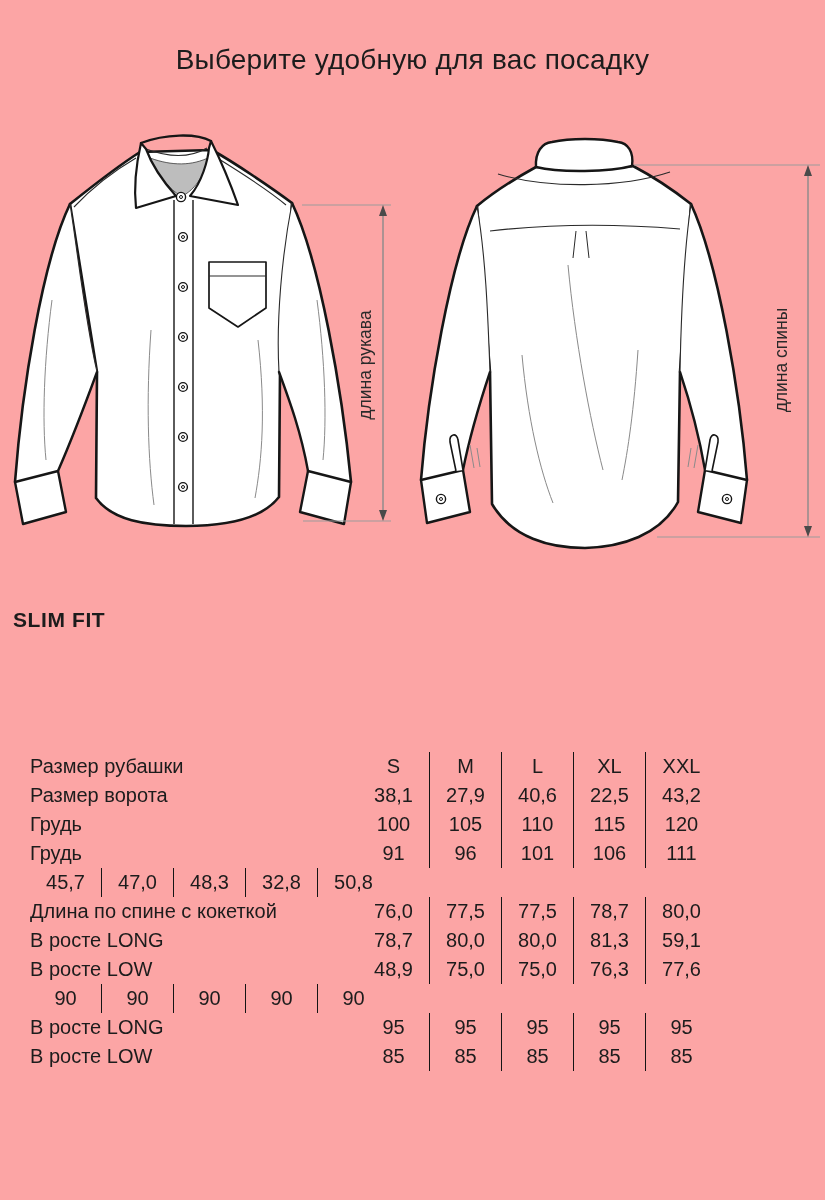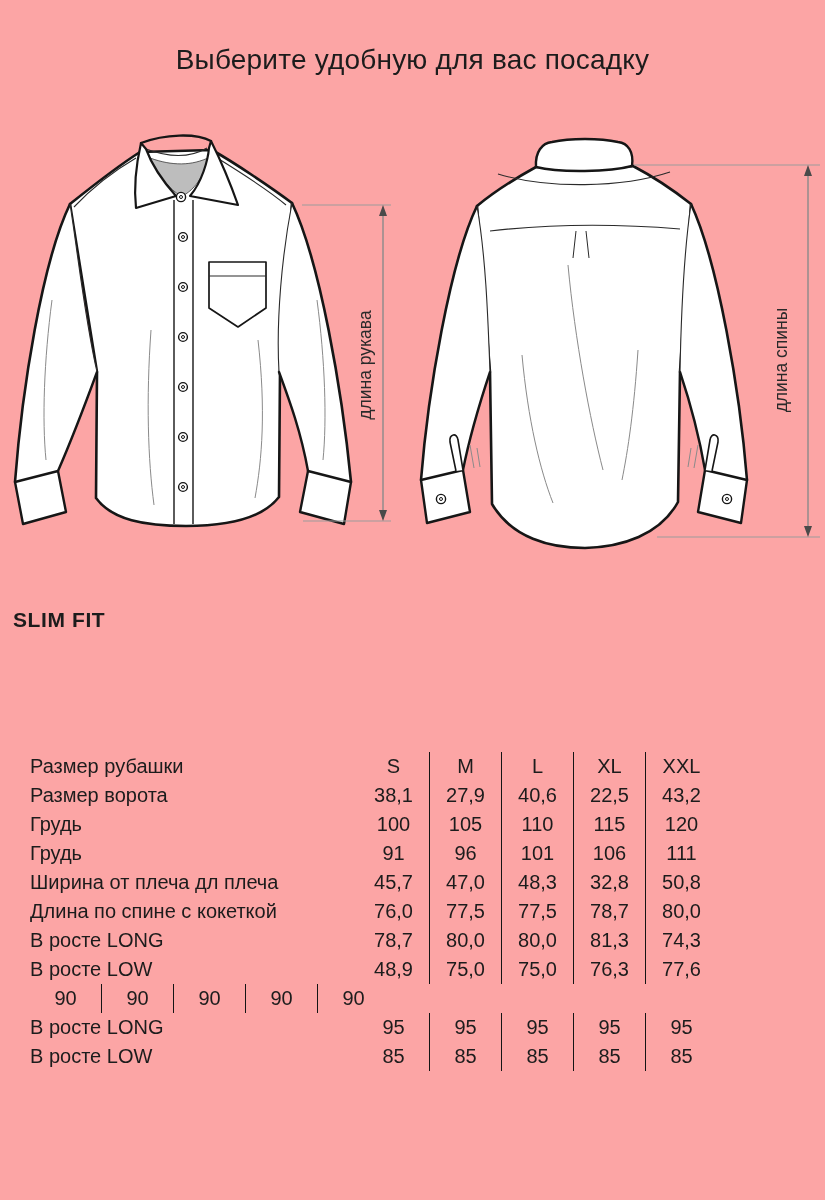--- a/index.html
+++ b/index.html
@@ -204,42 +204,41 @@
       </div>
       <div class="trow">
         <div class="tcell label">Грудь</div>
         <div class="tcell val">91</div>
         <div class="tcell val">96</div>
         <div class="tcell val">101</div>
         <div class="tcell val">106</div>
         <div class="tcell val last">111</div>
       </div>
       <div class="trow">
-        <div class="tcell label">Ширина от плеча дл плеча</div>
         <div class="tcell val">45,7</div>
         <div class="tcell val">47,0</div>
         <div class="tcell val">48,3</div>
         <div class="tcell val">32,8</div>
         <div class="tcell val last">50,8</div>
       </div>
       <div class="trow">
         <div class="tcell label">Длина по спине с кокеткой</div>
         <div class="tcell val">76,0</div>
         <div class="tcell val">77,5</div>
         <div class="tcell val">77,5</div>
         <div class="tcell val">78,7</div>
         <div class="tcell val last">80,0</div>
       </div>
       <div class="trow">
         <div class="tcell label">В росте LONG</div>
         <div class="tcell val">78,7</div>
         <div class="tcell val">80,0</div>
         <div class="tcell val">80,0</div>
         <div class="tcell val">81,3</div>
-        <div class="tcell val last">74,3</div>
+        <div class="tcell val last">59,1</div>
       </div>
       <div class="trow">
         <div class="tcell label">В росте LOW</div>
         <div class="tcell val">48,9</div>
         <div class="tcell val">75,0</div>
         <div class="tcell val">75,0</div>
         <div class="tcell val">76,3</div>
         <div class="tcell val last">77,6</div>
       </div>
       <div class="trow">

